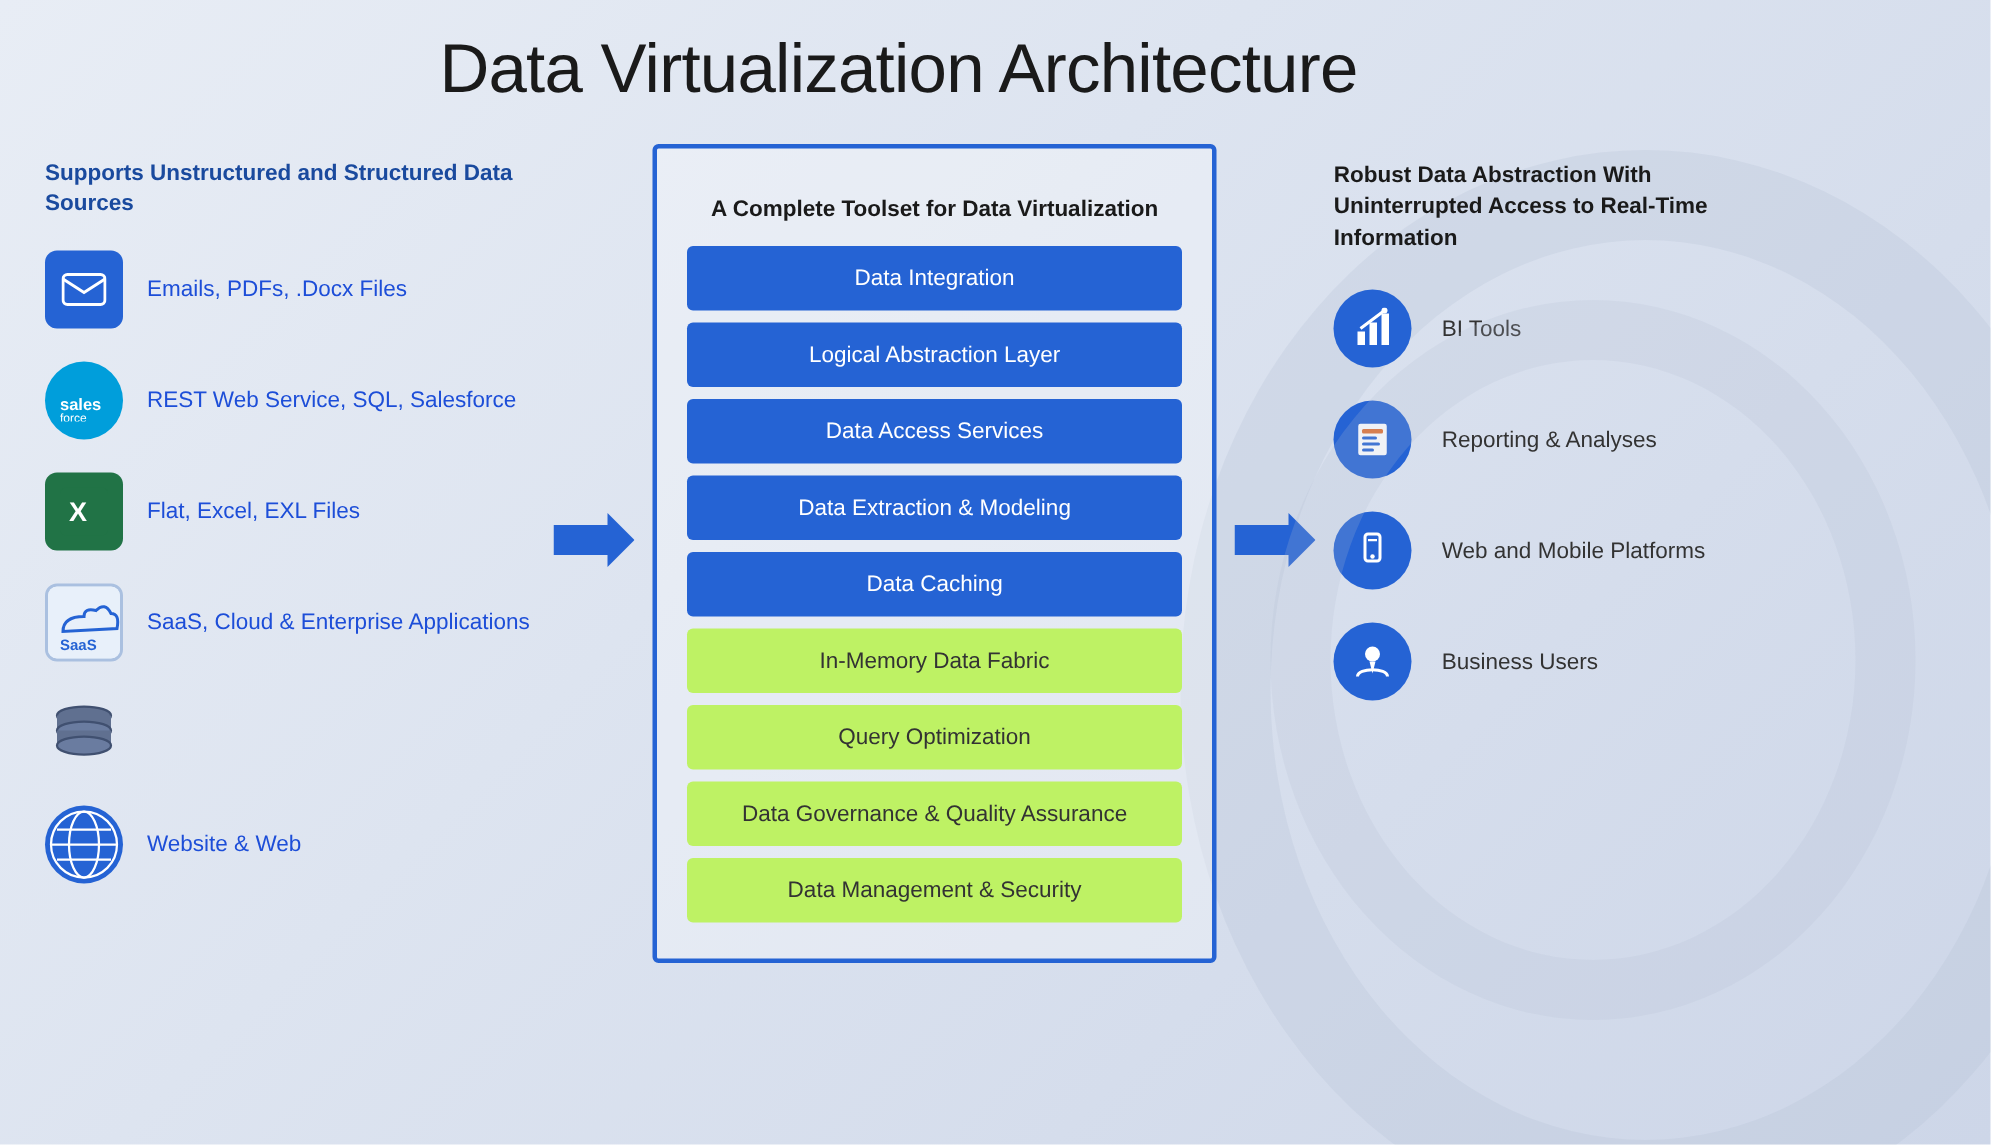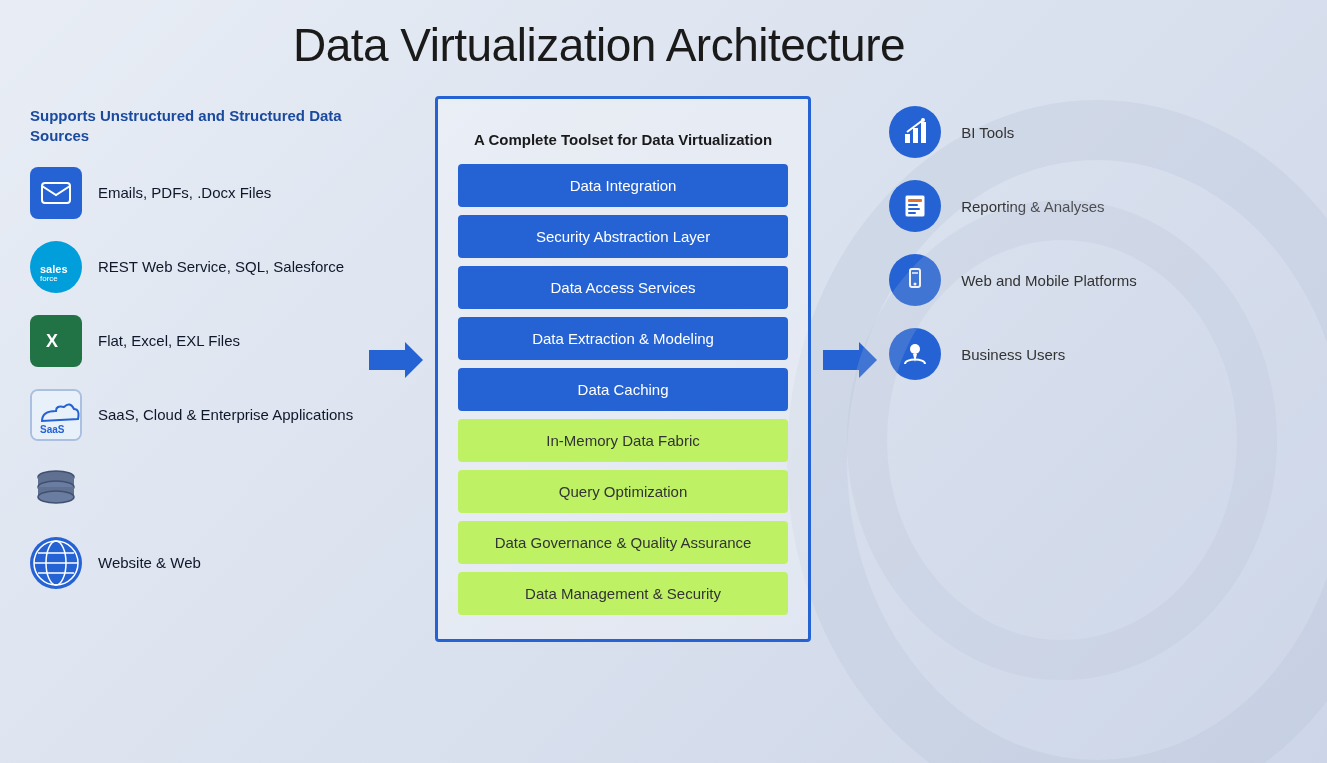--- a/index.html
+++ b/index.html
@@ -88,21 +88,21 @@
       height: 52px;
       flex-shrink: 0;
       display: flex;
       align-items: center;
       justify-content: center;
       border-radius: 8px;
     }
 
     .source-label {
       font-size: 15px;
-      color: #0f172a;
+      color: #1d4ed8;
       line-height: 1.3;
     }
 
     
     .icon-email {
       background: #2563d4;
       border-radius: 8px;
     }
 
     
@@ -323,39 +323,40 @@
       </div>
     </div>
 
     <div class="center-col">
       <div class="center-heading">
         <span>A Complete Toolset for
 Data Virtualization</span>
       </div>
 
       <div class="bar bar-blue">Data Integration</div>
-      <div class="bar bar-blue">Security Abstraction Layer</div>
+      <div class="bar bar-blue">Logical Abstraction Layer</div>
       <div class="bar bar-blue">Data Access Services</div>
       <div class="bar bar-blue">Data Extraction &amp; Modeling</div>
       <div class="bar bar-blue">Data Caching</div>
       <div class="bar bar-light">In-Memory Data Fabric</div>
       <div class="bar bar-light">Query Optimization</div>
       <div class="bar bar-light">Data Governance &amp; Quality Assurance</div>
       <div class="bar bar-light">Data Management &amp; Security</div>
     </div>
 
     <div class="arrow-col-right">
       <div class="arrow">
         <svg width="54" height="36" viewBox="0 0 54 36" fill="none">
           <polygon points="0,8 36,8 36,0 54,18 36,36 36,28 0,28" fill="#2563d4"></polygon>
         </svg>
       </div>
     </div>
 
     <div class="right-col">
+      <div class="right-heading">Robust Data Abstraction With Uninterrupted Access to Real-Time Information</div>
 
       <div class="output-item">
         <div class="output-icon">
           <svg width="28" height="28" viewBox="0 0 28 28" fill="none">
             <rect x="4" y="16" width="5" height="9" fill="white"></rect>
             <rect x="12" y="10" width="5" height="15" fill="white"></rect>
             <rect x="20" y="4" width="5" height="21" fill="white"></rect>
             <polyline points="6,14 14,8 22,2" stroke="white" stroke-width="2" fill="none"></polyline>
             <circle cx="22" cy="2" r="2" fill="white"></circle>
           </svg>

